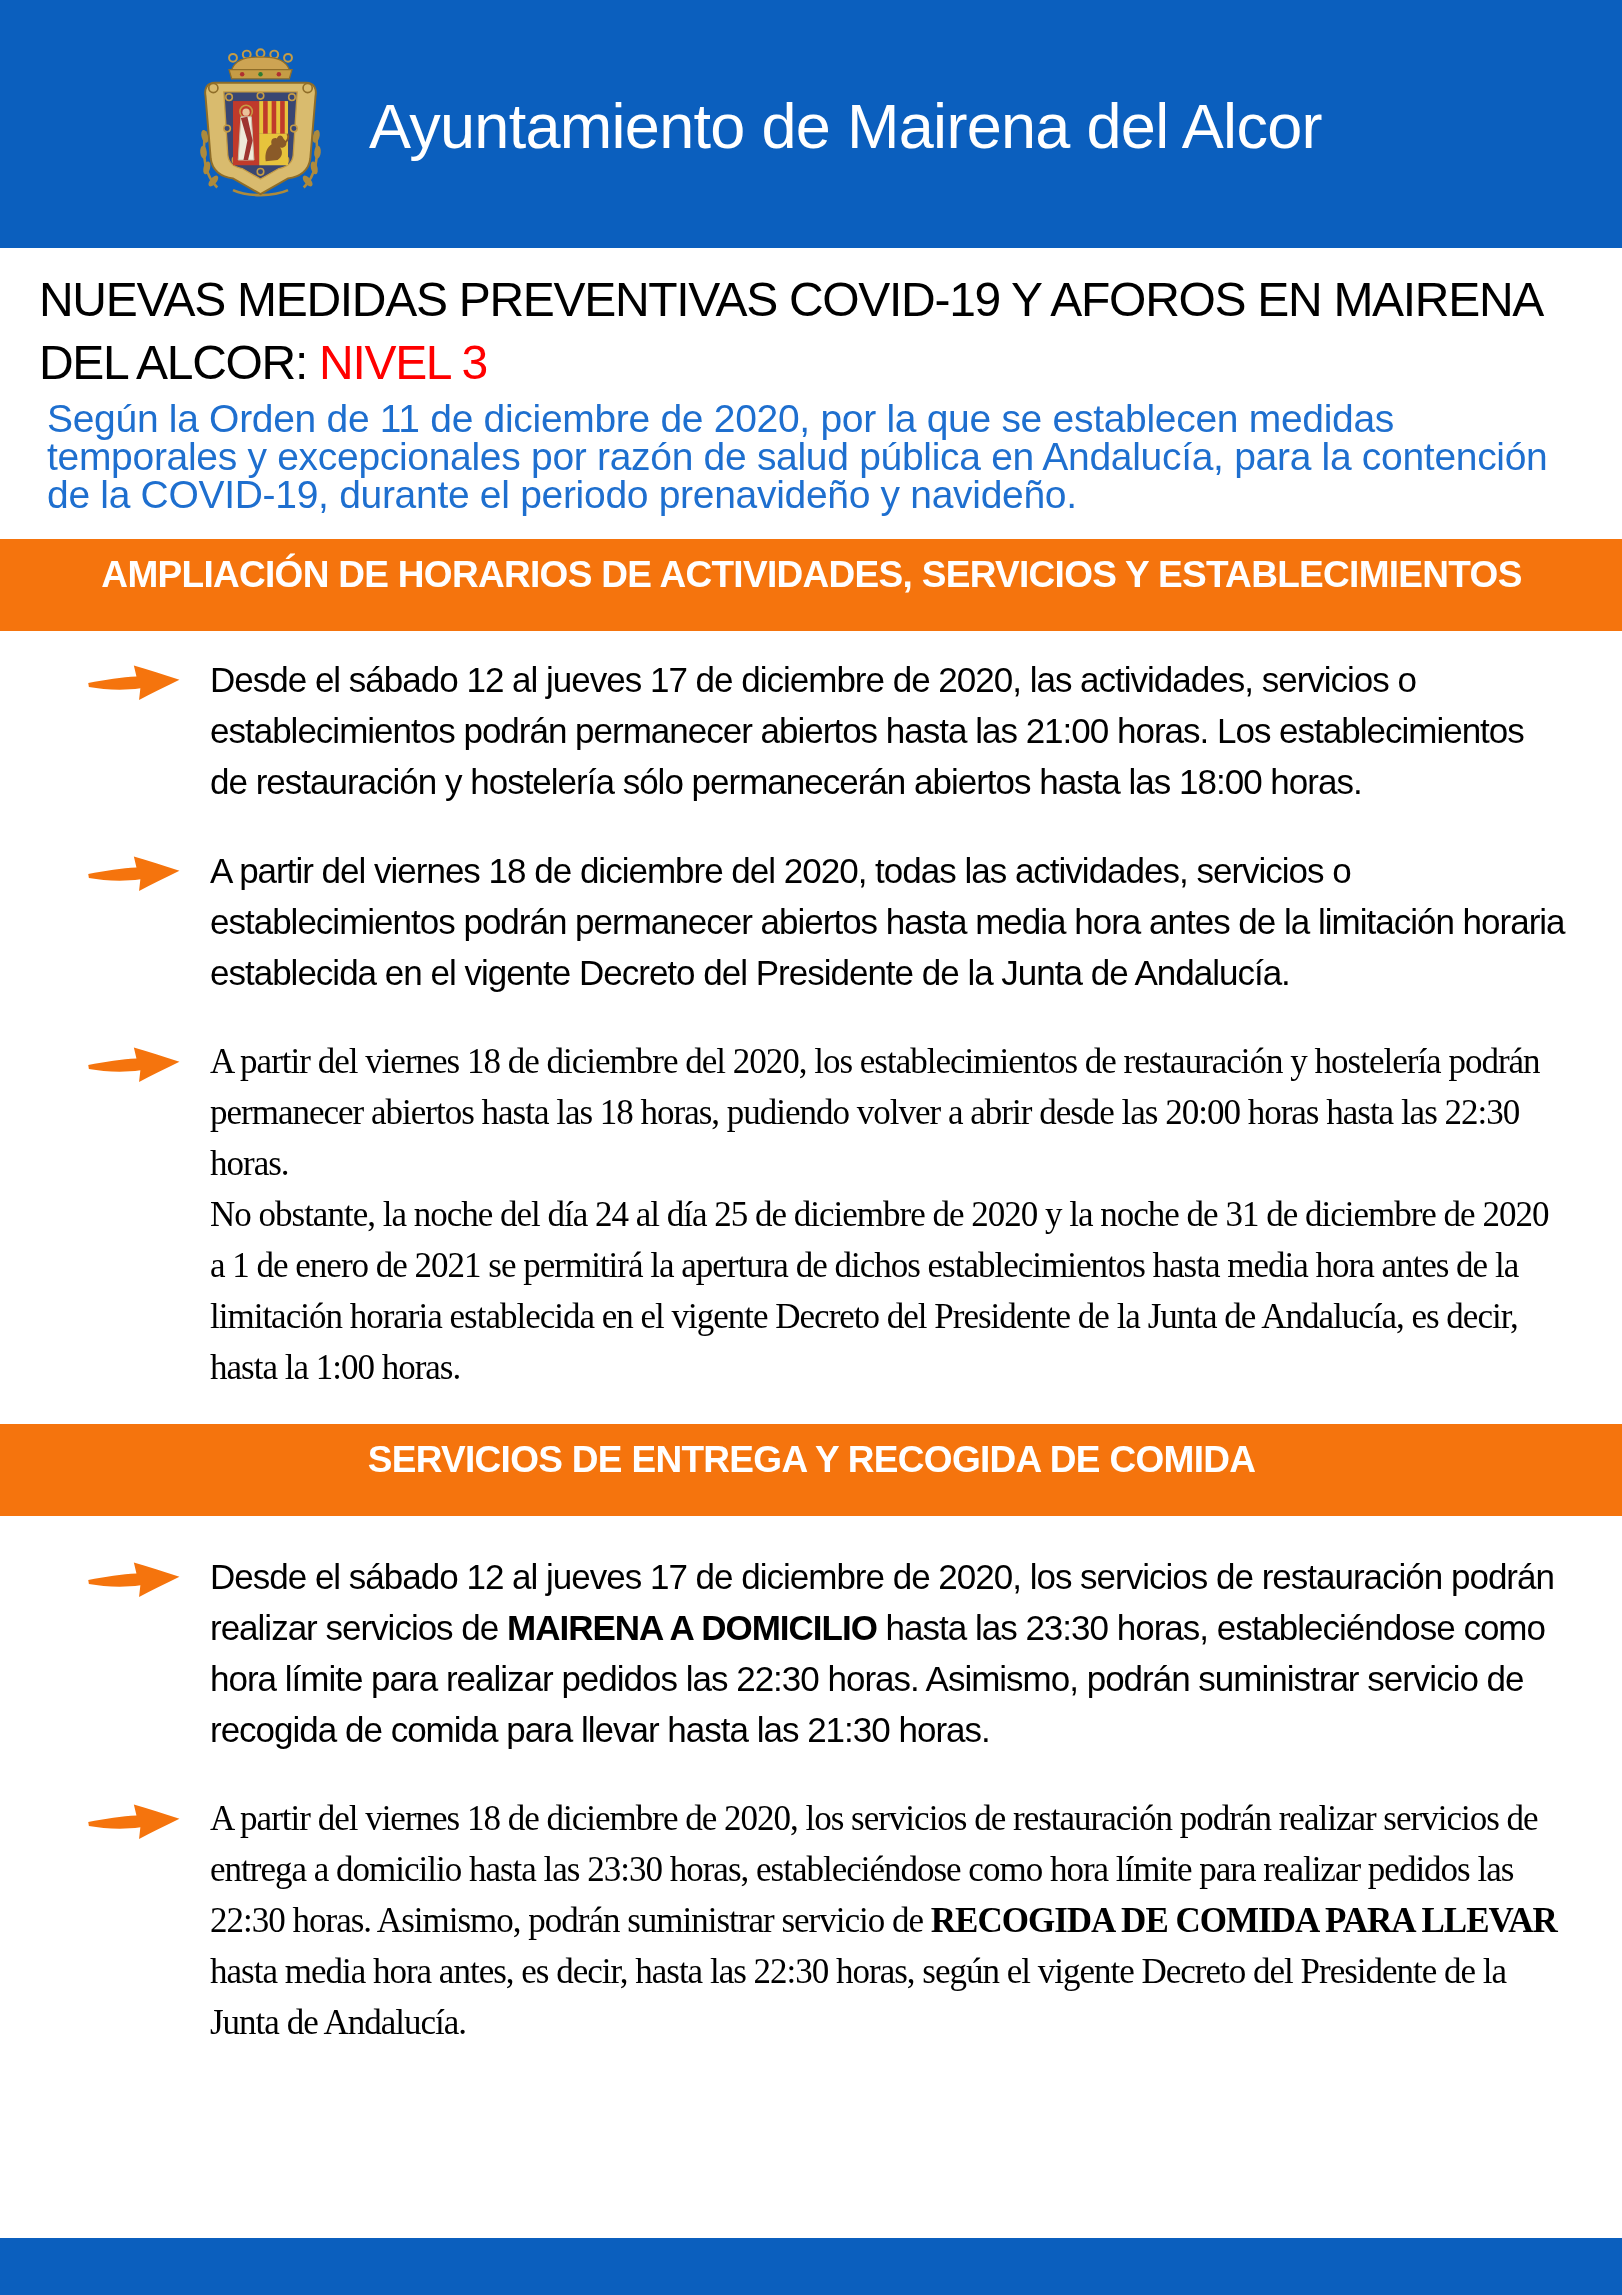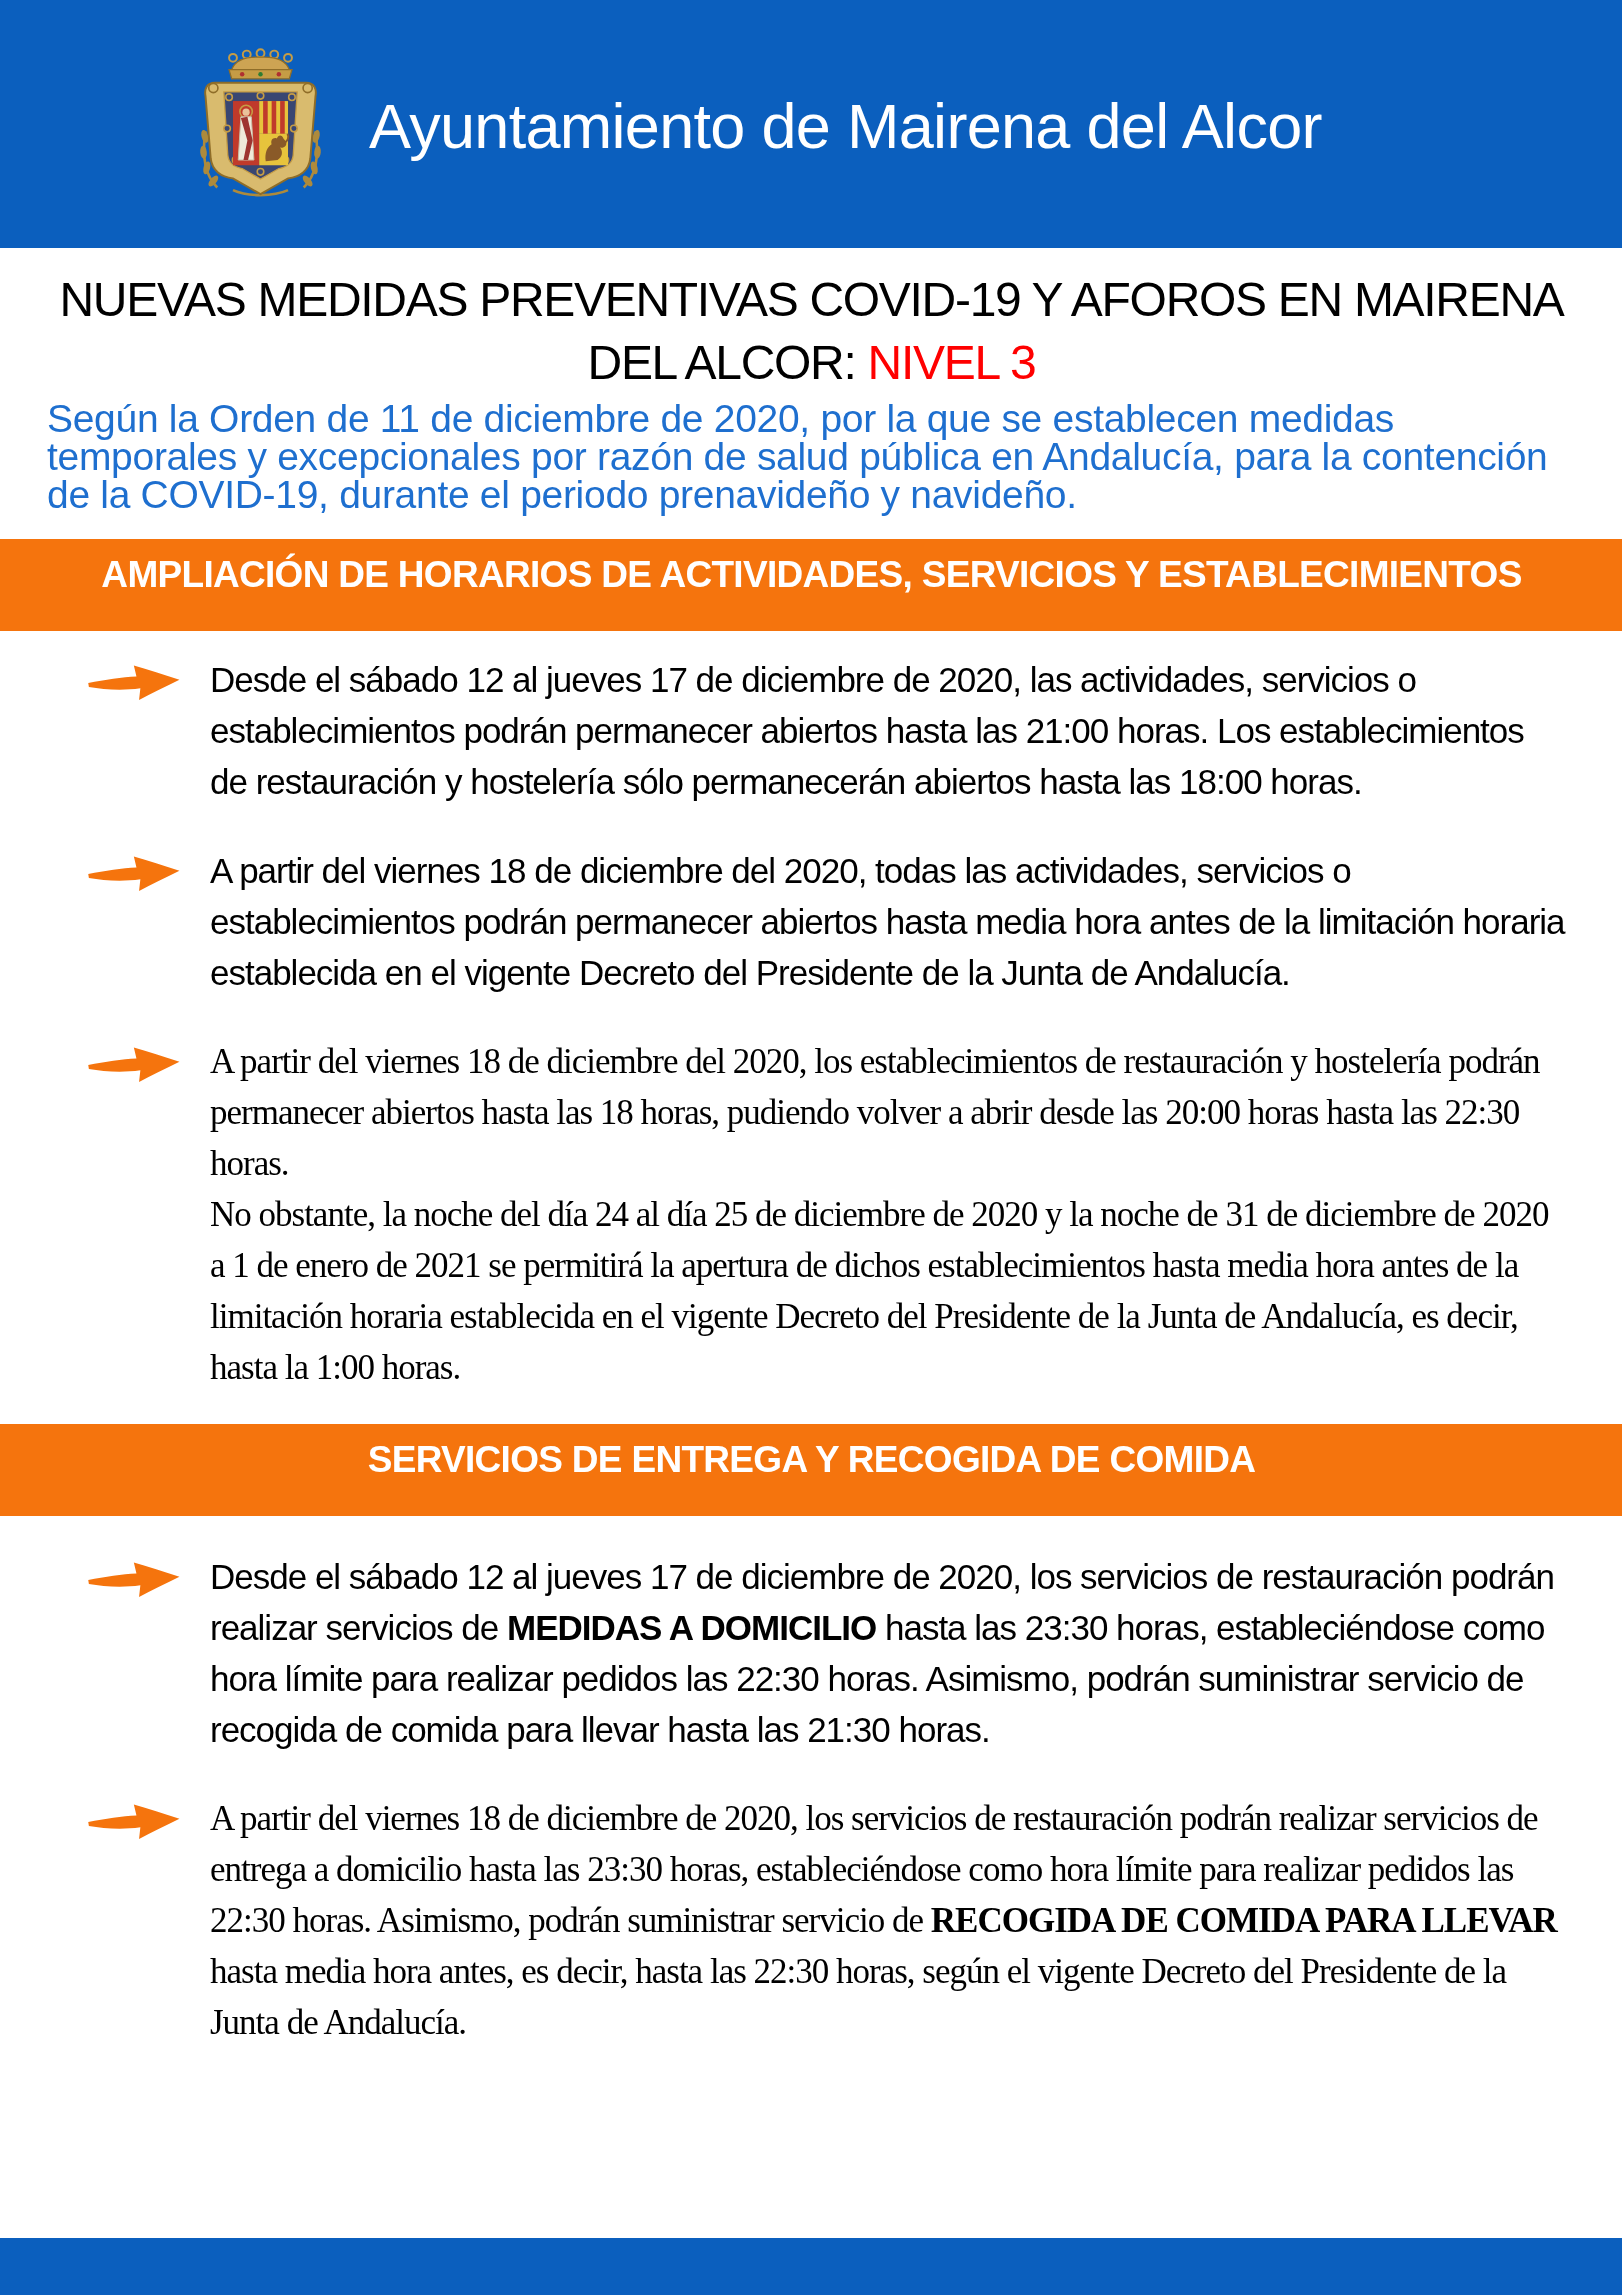--- a/index.html
+++ b/index.html
@@ -24,21 +24,21 @@
     font-size:63px;
     font-weight:400;
     letter-spacing:-0.7px;
     margin-left:43px;
     padding-top:3.9px;
     white-space:nowrap;
   }
   
   .main-title{
     margin:19.6px 39px 0;
-    text-align:center;
+    text-align:left;
     font-size:48px;
     line-height:63px;
     letter-spacing:-1.3px;
     font-weight:400;
     color:#000000;
   }
   .main-title .red{color:#FF0000;}
   
   .intro{
     margin:6px 39px 0 47px;
@@ -182,21 +182,21 @@
     <p>A partir del viernes 18 de diciembre del 2020, los establecimientos de restauración y hostelería podrán permanecer abiertos hasta las 18 horas, pudiendo volver a abrir desde las 20:00 horas hasta las 22:30 horas.<br>No obstante, la noche del día 24 al día 25 de diciembre de 2020 y la noche de 31 de diciembre de 2020 a 1 de enero de 2021 se permitirá la apertura de dichos establecimientos hasta media hora antes de la limitación horaria establecida en el vigente Decreto del Presidente de la Junta de Andalucía, es decir, hasta la 1:00 horas.</p>
   </div>
 </div>
 
   <div class="banner second">SERVICIOS DE ENTREGA Y RECOGIDA DE COMIDA</div>
   <div class="bullets second">
   <div class="bullet">
     <svg class="arrow" viewBox="0 0 142 66" xmlns="http://www.w3.org/2000/svg" aria-hidden="true">
       <path d="M0,37 C26,32 52,28 74,27 L70,10 C92,16 116,24 140,32 C118,43 97,53 78,63 L80,45 C52,49 24,47 1,43 Z" fill="#F5740D"></path>
     </svg>
-    <p>Desde el sábado 12 al jueves 17 de diciembre de 2020, los servicios de restauración podrán realizar servicios de <b>MEDIDAS A DOMICILIO</b> hasta las 23:30 horas, estableciéndose como hora límite para realizar pedidos las 22:30 horas. Asimismo, podrán suministrar servicio de recogida de comida para llevar hasta las 21:30 horas.</p>
+    <p>Desde el sábado 12 al jueves 17 de diciembre de 2020, los servicios de restauración podrán realizar servicios de <b>MAIRENA A DOMICILIO</b> hasta las 23:30 horas, estableciéndose como hora límite para realizar pedidos las 22:30 horas. Asimismo, podrán suministrar servicio de recogida de comida para llevar hasta las 21:30 horas.</p>
   </div>
 
   <div class="bullet">
     <svg class="arrow" viewBox="0 0 142 66" xmlns="http://www.w3.org/2000/svg" aria-hidden="true">
       <path d="M0,37 C26,32 52,28 74,27 L70,10 C92,16 116,24 140,32 C118,43 97,53 78,63 L80,45 C52,49 24,47 1,43 Z" fill="#F5740D"></path>
     </svg>
     <p>A partir del viernes 18 de diciembre de 2020, los servicios de restauración podrán realizar servicios de entrega a domicilio hasta las 23:30 horas, estableciéndose como hora límite para realizar pedidos las 22:30 horas. Asimismo, podrán suministrar servicio de <b>RECOGIDA DE COMIDA PARA LLEVAR</b> hasta media hora antes, es decir, hasta las 22:30 horas, según el vigente Decreto del Presidente de la Junta de Andalucía.</p>
   </div>
 </div>
 

